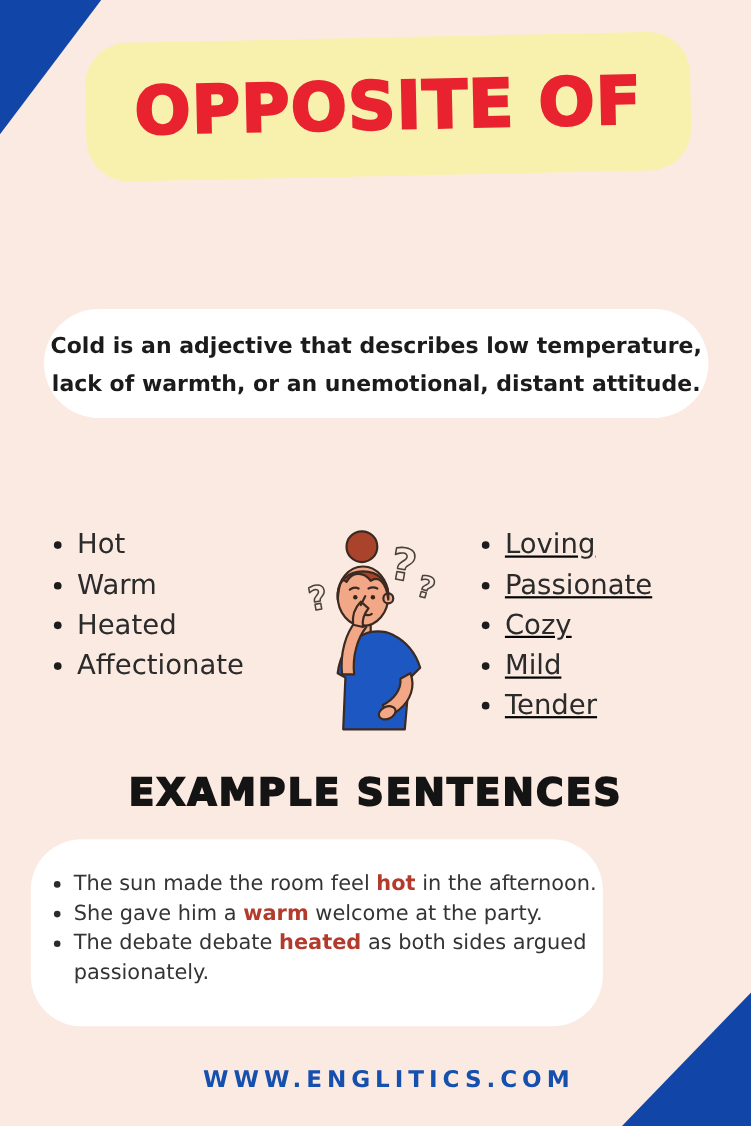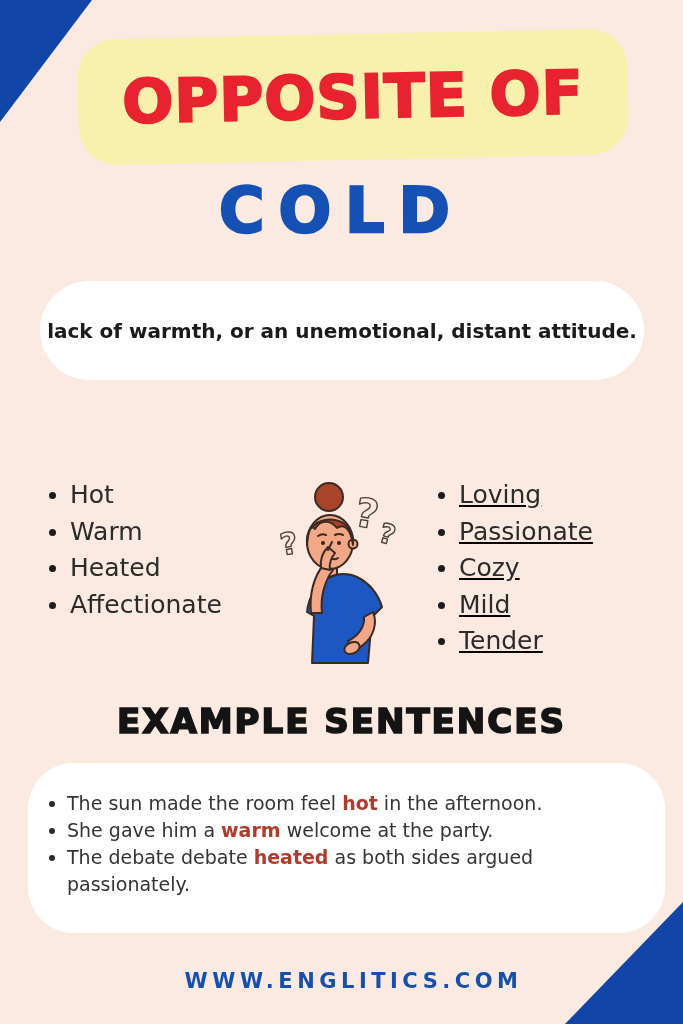--- a/index.html
+++ b/index.html
@@ -67,21 +67,21 @@
   .person-svg .skin{fill:var(--skin,#f2a887);}
   .person-svg .hair{fill:var(--hair,#a9432b);}
   .person-svg .shirt{fill:var(--shirt-blue,#1d57c2);}
   .person-svg .ink{fill:#33241e;stroke:none;}
   .person-svg .qmark{
     font-family:"DejaVu Sans","Liberation Sans",sans-serif;font-weight:bold;
     fill:var(--background,#fbeae1);stroke:#4a423d;stroke-width:1.4px;
   }
   
   .examples-card{
-    left:28px;top:763px;width:637px;height:170px;border-radius:46px;
+    left:28px;top:763px;width:520px;height:170px;border-radius:46px;
   }
   #sentence-list{margin:0;padding:27px 0 0 21px;list-style:none;width:540px;}
   #sentence-list li{
     position:relative;padding-left:18px;font-size:19px;line-height:27px;
     color:#343434;
   }
   #sentence-list li::before{
     content:"";position:absolute;left:0;top:11px;width:6px;height:6px;
     border-radius:50%;background:#2b2b2b;
   }
@@ -98,23 +98,23 @@
 
 <div class="poster">
 
   <div class="tri tl"></div>
   <div class="tri br"></div>
 
   <div class="badge">
     <span class="badge-text">OPPOSITE OF</span>
   </div>
 
-  <div class="headword">COLD</div>
 
   <div class="card definition-card">
+    <div class="line">Cold is an adjective that describes low temperature,</div>
     <div class="line">lack of warmth, or an unemotional, distant attitude.</div>
   </div>
 
 
   <ul id="left-list" class="word-list">
       <li>Hot</li>
       <li>Warm</li>
       <li>Heated</li>
       <li>Affectionate</li>
     </ul>

